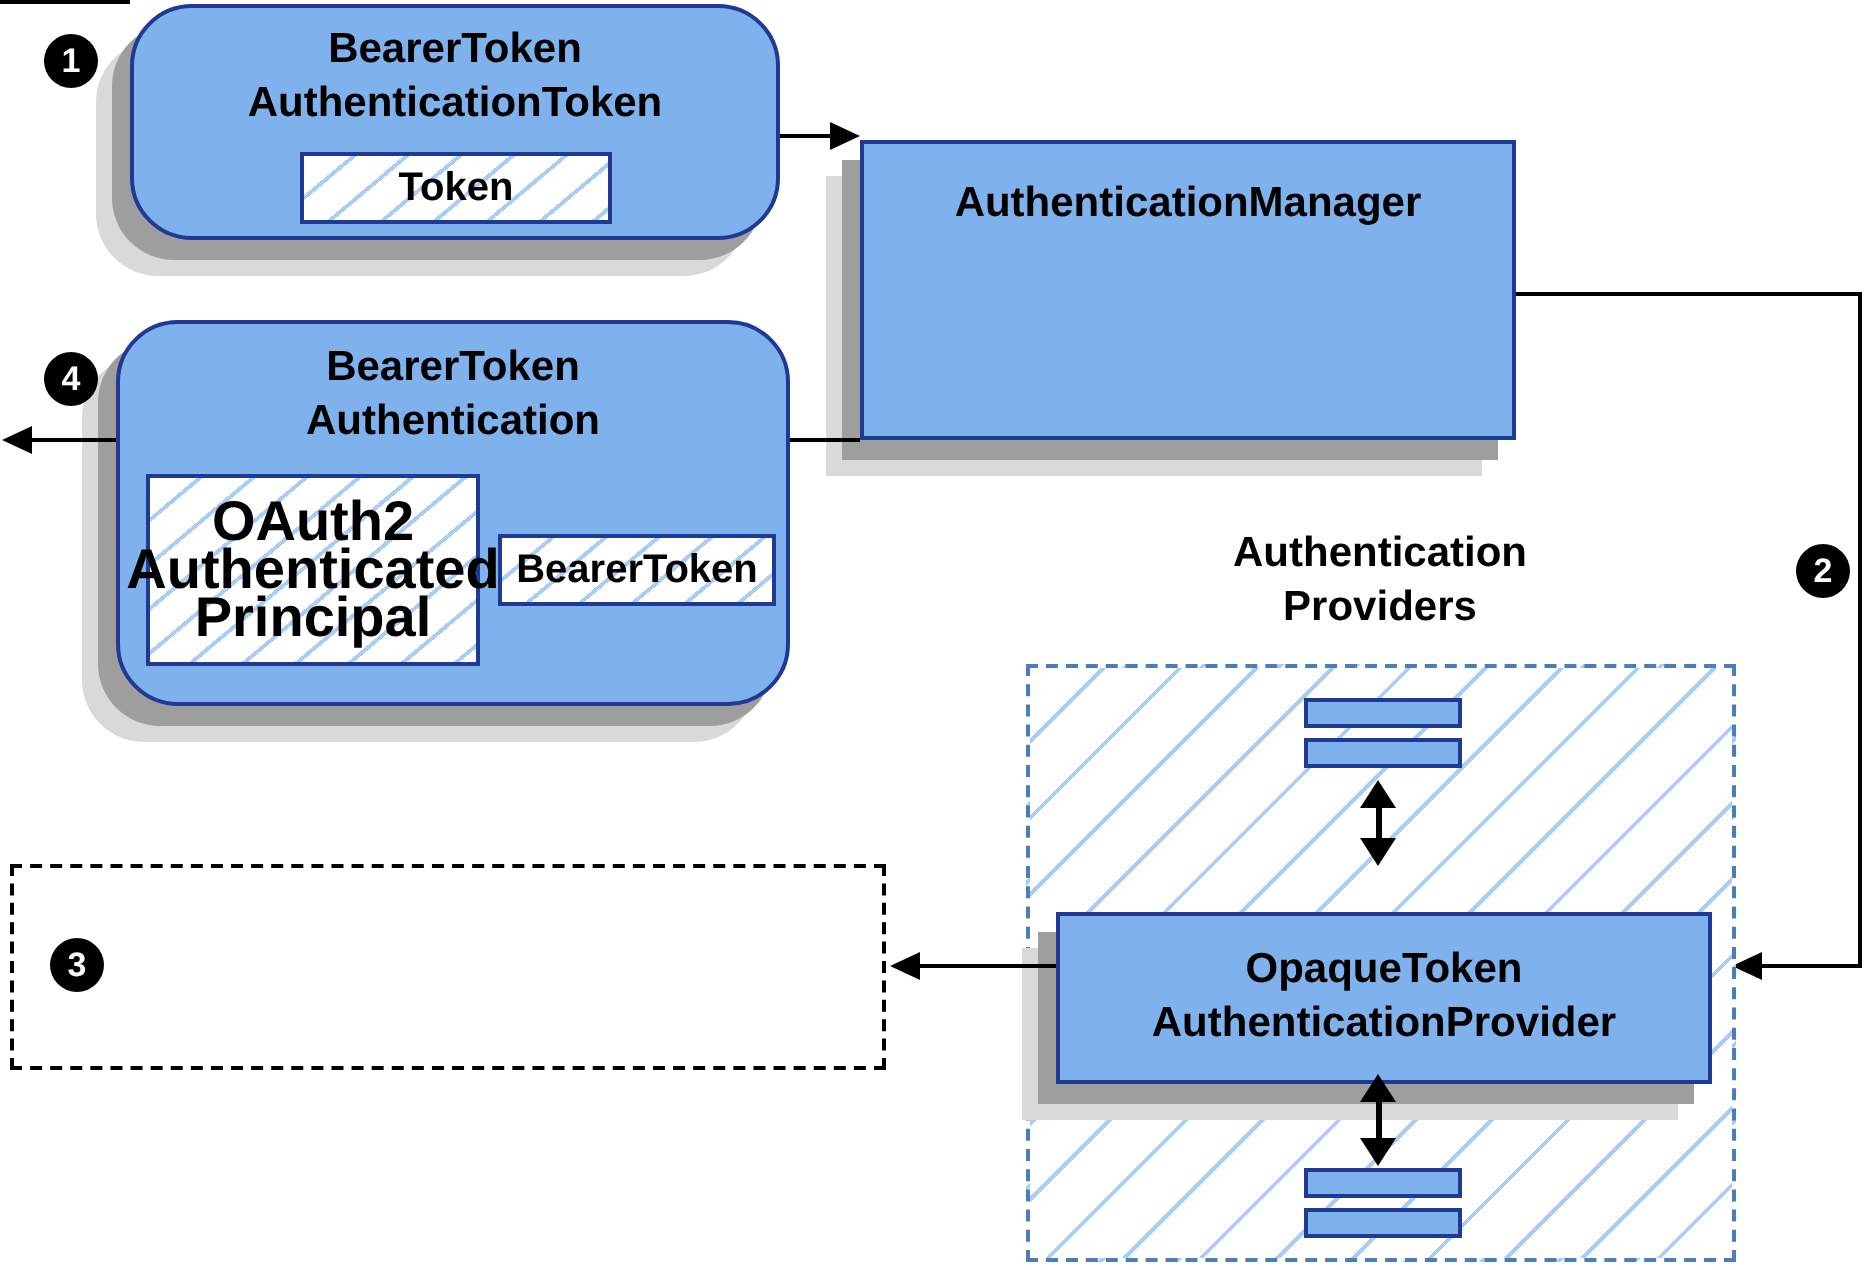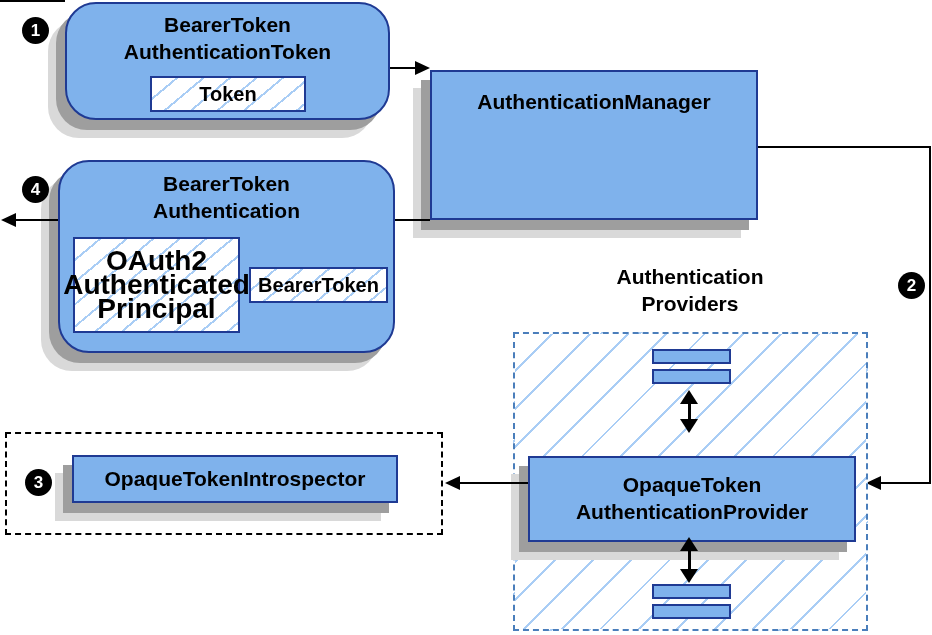--- a/index.html
+++ b/index.html
@@ -129,16 +129,15 @@
   </div>
 
   <div class="bar" style="left:652px;top:584px;"></div>
   <div class="bar" style="left:652px;top:604px;"></div>
 
   <div class="hline" style="left:460px;top:482px;width:68px;"></div>
   <div class="arr-left" style="left:445px;top:476px;"></div>
 
   <div class="dashed-black" style="left:5px;top:432px;width:438px;height:103px;">
     <div class="badge" style="left:18px;top:35px;">3</div>
-    <div class="node shadow flexcenter" style="left:65px;top:21px;width:326px;height:48px;font-weight:bold;font-size:21px;">OpaqueTokenIntrospector</div>
   </div>
 
 </div>
 
 </body></html>

